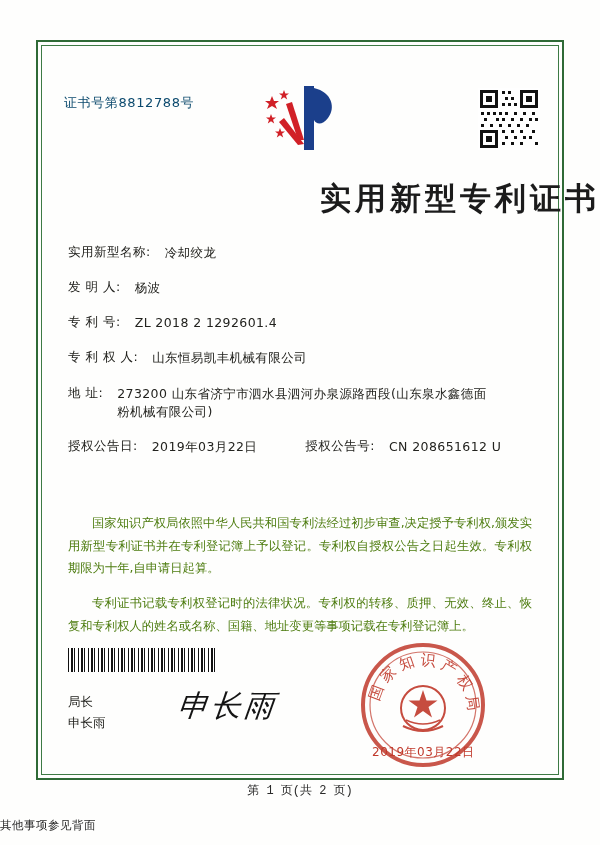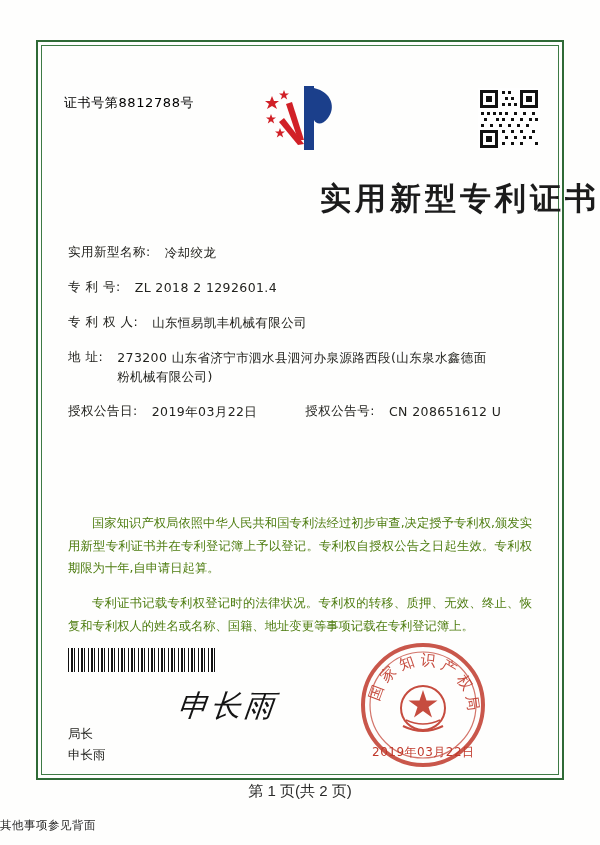--- a/index.html
+++ b/index.html
@@ -67,21 +67,21 @@
     width: 62px;
     height: 62px;
   }
   
   .cert-no {
     position: absolute;
     left: 64px;
     top: 94px;
     font-size: 13px;
     letter-spacing: 0.6px;
-    color: #000000;
+    color: #0c4a6e;
     font-family: "DejaVu Sans", sans-serif;
     text-align: right;
   }
   
   .title {
     position: absolute;
     left: 0;
     top: 178px;
     width: 600px;
     text-align: right;
@@ -158,21 +158,20 @@
   }
   
   .sig-label {
     position: absolute;
     left: 68px;
     top: 692px;
     font-size: 12.5px;
     line-height: 1.65;
     color: #23231f;
     font-family: "DejaVu Sans", sans-serif;
-    margin-top: 32px;
   }
   .sig-hand {
     position: absolute;
     left: 178px;
     top: 686px;
     font-size: 30px;
     color: #141414;
     font-family: "DejaVu Serif", serif;
     font-style: italic;
     letter-spacing: 3px;
@@ -195,23 +194,23 @@
     letter-spacing: 0.5px;
     font-family: "DejaVu Sans", sans-serif;
   }
   
   .page-count {
     position: absolute;
     left: 0;
     top: 782px;
     width: 600px;
     text-align: center;
-    font-size: 15px;
+    font-size: 12px;
     color: #2a2a2a;
-    font-family: Liberation Sans, sans-serif;
+    font-family: Liberation Mono, monospace;
   }
   .footnote {
     position: absolute;
     left: 0;
     top: 818px;
     width: 600px;
     text-align: left;
     font-size: 11.5px;
     color: #2a2a2a;
     letter-spacing: 0.5px;
@@ -307,20 +306,24 @@
   </div>
 
   <div class="title">实用新型专利证书</div>
 
   <div class="fields">
     <div class="frow">
       <span class="flabel">实用新型名称:</span>
       <span class="fvalue">冷却绞龙</span>
     </div>
     <div class="frow">
+      <span class="flabel">发 明 人:</span>
+      <span class="fvalue">杨波</span>
+    </div>
+    <div class="frow">
       <span class="flabel">专 利 号:</span>
       <span class="fvalue">ZL 2018 2 1292601.4</span>
     </div>
     <div class="frow">
       <span class="flabel">专 利 权 人:</span>
       <span class="fvalue">山东恒易凯丰机械有限公司</span>
     </div>
     <div class="frow addr">
       <span class="flabel">地            址:</span>
       <span class="fvalue">273200 山东省济宁市泗水县泗河办泉源路西段(山东泉水鑫德面粉机械有限公司)</span>

